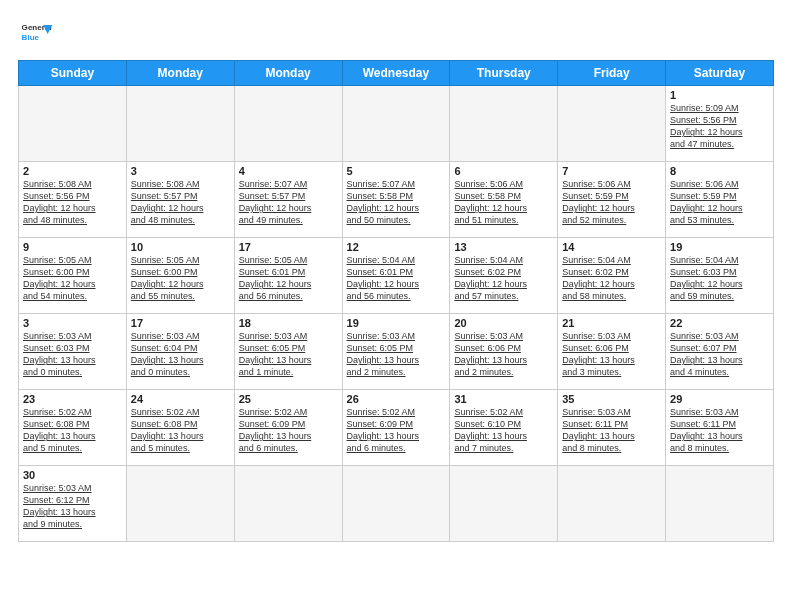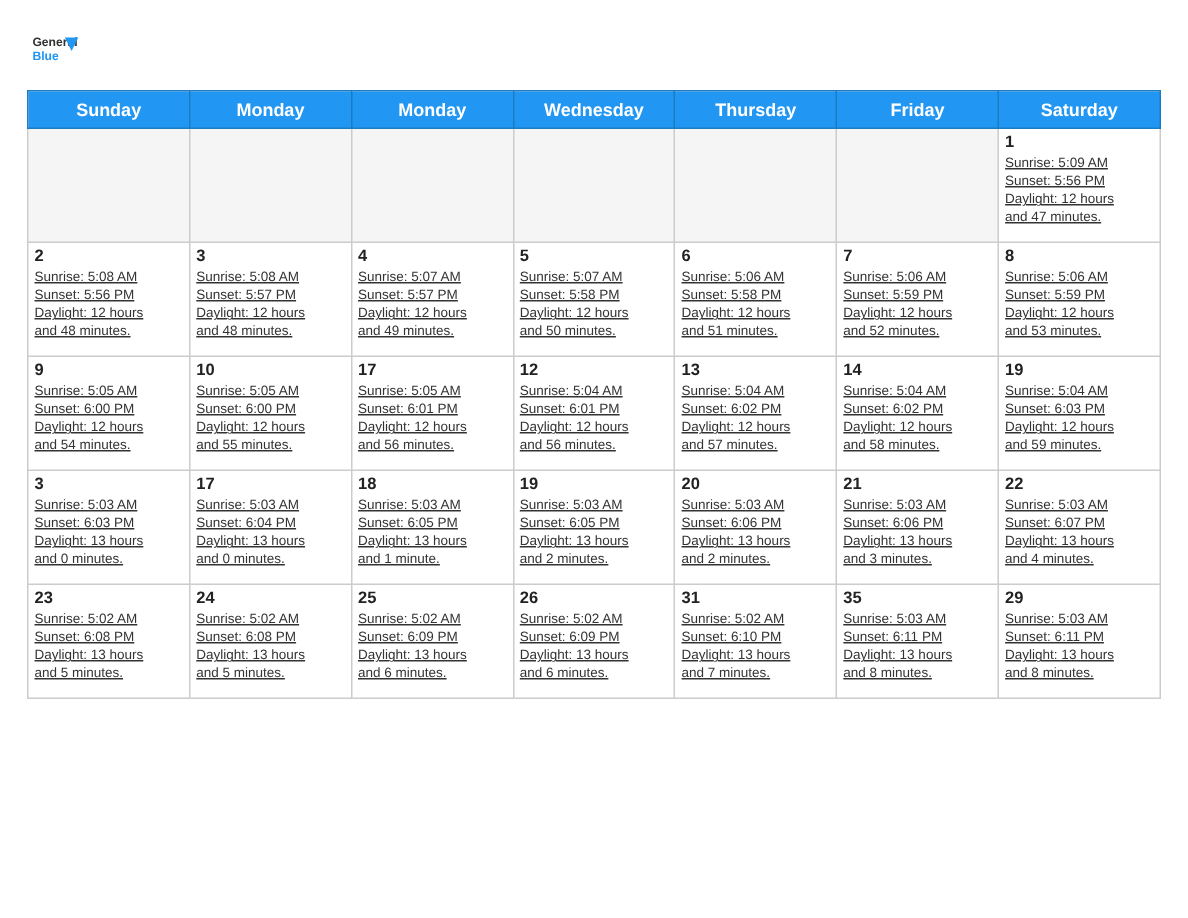--- a/index.html
+++ b/index.html
@@ -248,15 +248,27 @@
           </td>
           <td>
             <span class="cell-date">35</span>
             <div class="cell-info">Sunrise: 5:03 AM<br>Sunset: 6:11 PM<br>Daylight: 13 hours<br>and 8 minutes.</div>
           </td>
           <td>
             <span class="cell-date">29</span>
             <div class="cell-info">Sunrise: 5:03 AM<br>Sunset: 6:11 PM<br>Daylight: 13 hours<br>and 8 minutes.</div>
           </td>
         </tr>
+        <tr class="last-row">
+          <td>
+            <span class="cell-date">30</span>
+            <div class="cell-info">Sunrise: 5:03 AM<br>Sunset: 6:12 PM<br>Daylight: 13 hours<br>and 9 minutes.</div>
+          </td>
+          <td class="empty"></td>
+          <td class="empty"></td>
+          <td class="empty"></td>
+          <td class="empty"></td>
+          <td class="empty"></td>
+          <td class="empty"></td>
+        </tr>
       </tbody>
   </table>
 </div>
 
 </body></html>

